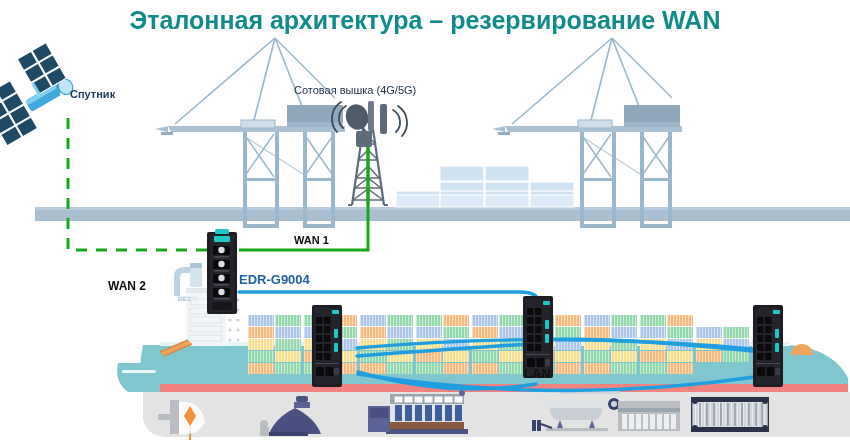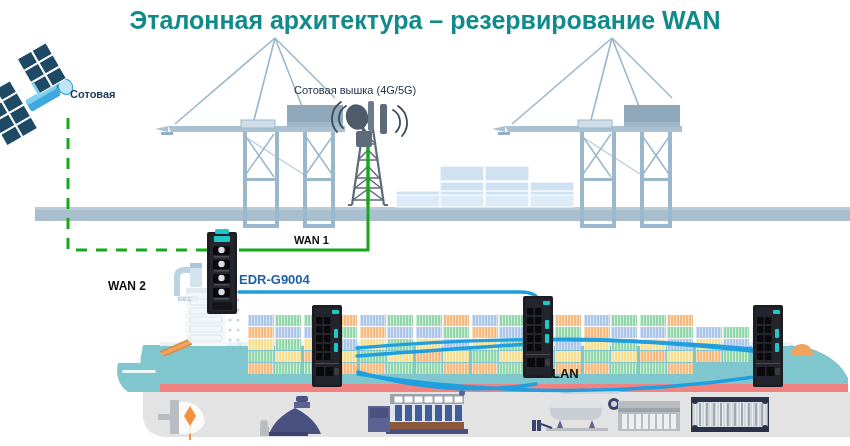--- a/index.html
+++ b/index.html
@@ -9,21 +9,21 @@
   .ttl{position:absolute;left:0;top:6px;width:850px;text-align:center;
        font-family:"Liberation Sans",sans-serif;font-weight:bold;font-size:25px;
        color:#108a8a;letter-spacing:0px;}
   .lbl{position:absolute;font-family:"Liberation Sans",sans-serif;font-weight:bold;
        white-space:nowrap;}
   .lbl-sat{left:70px;top:88px;font-size:11px;color:#1b3a5c;font-weight:bold;}
   .lbl-tower{left:294px;top:84px;font-size:11px;color:#1b2f45;font-weight:normal;}
   .lbl-wan2{left:108px;top:235px;font-size:12px;color:#0d0d0d;margin-top:44px;}
   .lbl-wan1{left:294px;top:234px;font-size:11px;color:#0d0d0d;}
   .lbl-edr{left:239px;top:272px;font-size:13px;color:#1f5fa8;text-align:center;}
-  .lbl-lan{left:524px;top:366px;font-size:13px;color:#111;margin-left:28px;}
+  .lbl-lan{left:524px;top:366px;font-size:13px;color:#111;}
 </style>
 </head>
 <body>
 
 <div id="stage">
 
   <svg width="850" height="446" viewBox="0 0 850 446">
     <defs>
       <pattern id="ribs" width="3" height="6" patternUnits="userSpaceOnUse">
         <rect width="3" height="6" fill="#ffffff" opacity="0"></rect>
@@ -471,20 +471,20 @@
     <g transform="translate(523,296)">
       <use href="#switchG"></use>
     </g>
     <g transform="translate(753,305)">
       <use href="#switchG"></use>
     </g>
   </svg>
 
   <div class="ttl">Эталонная архитектура – резервирование WAN</div>
 
-  <div class="lbl lbl-sat">Сотовая</div>
+  <div class="lbl lbl-sat">Спутник</div>
   <div class="lbl lbl-tower">Сотовая вышка (4G/5G)</div>
   <div class="lbl lbl-wan2">WAN 2</div>
   <div class="lbl lbl-wan1">WAN 1</div>
   <div class="lbl lbl-edr">EDR-G9004</div>
   <div class="lbl lbl-lan">LAN</div>
 
 </div>
 
 </body></html>

